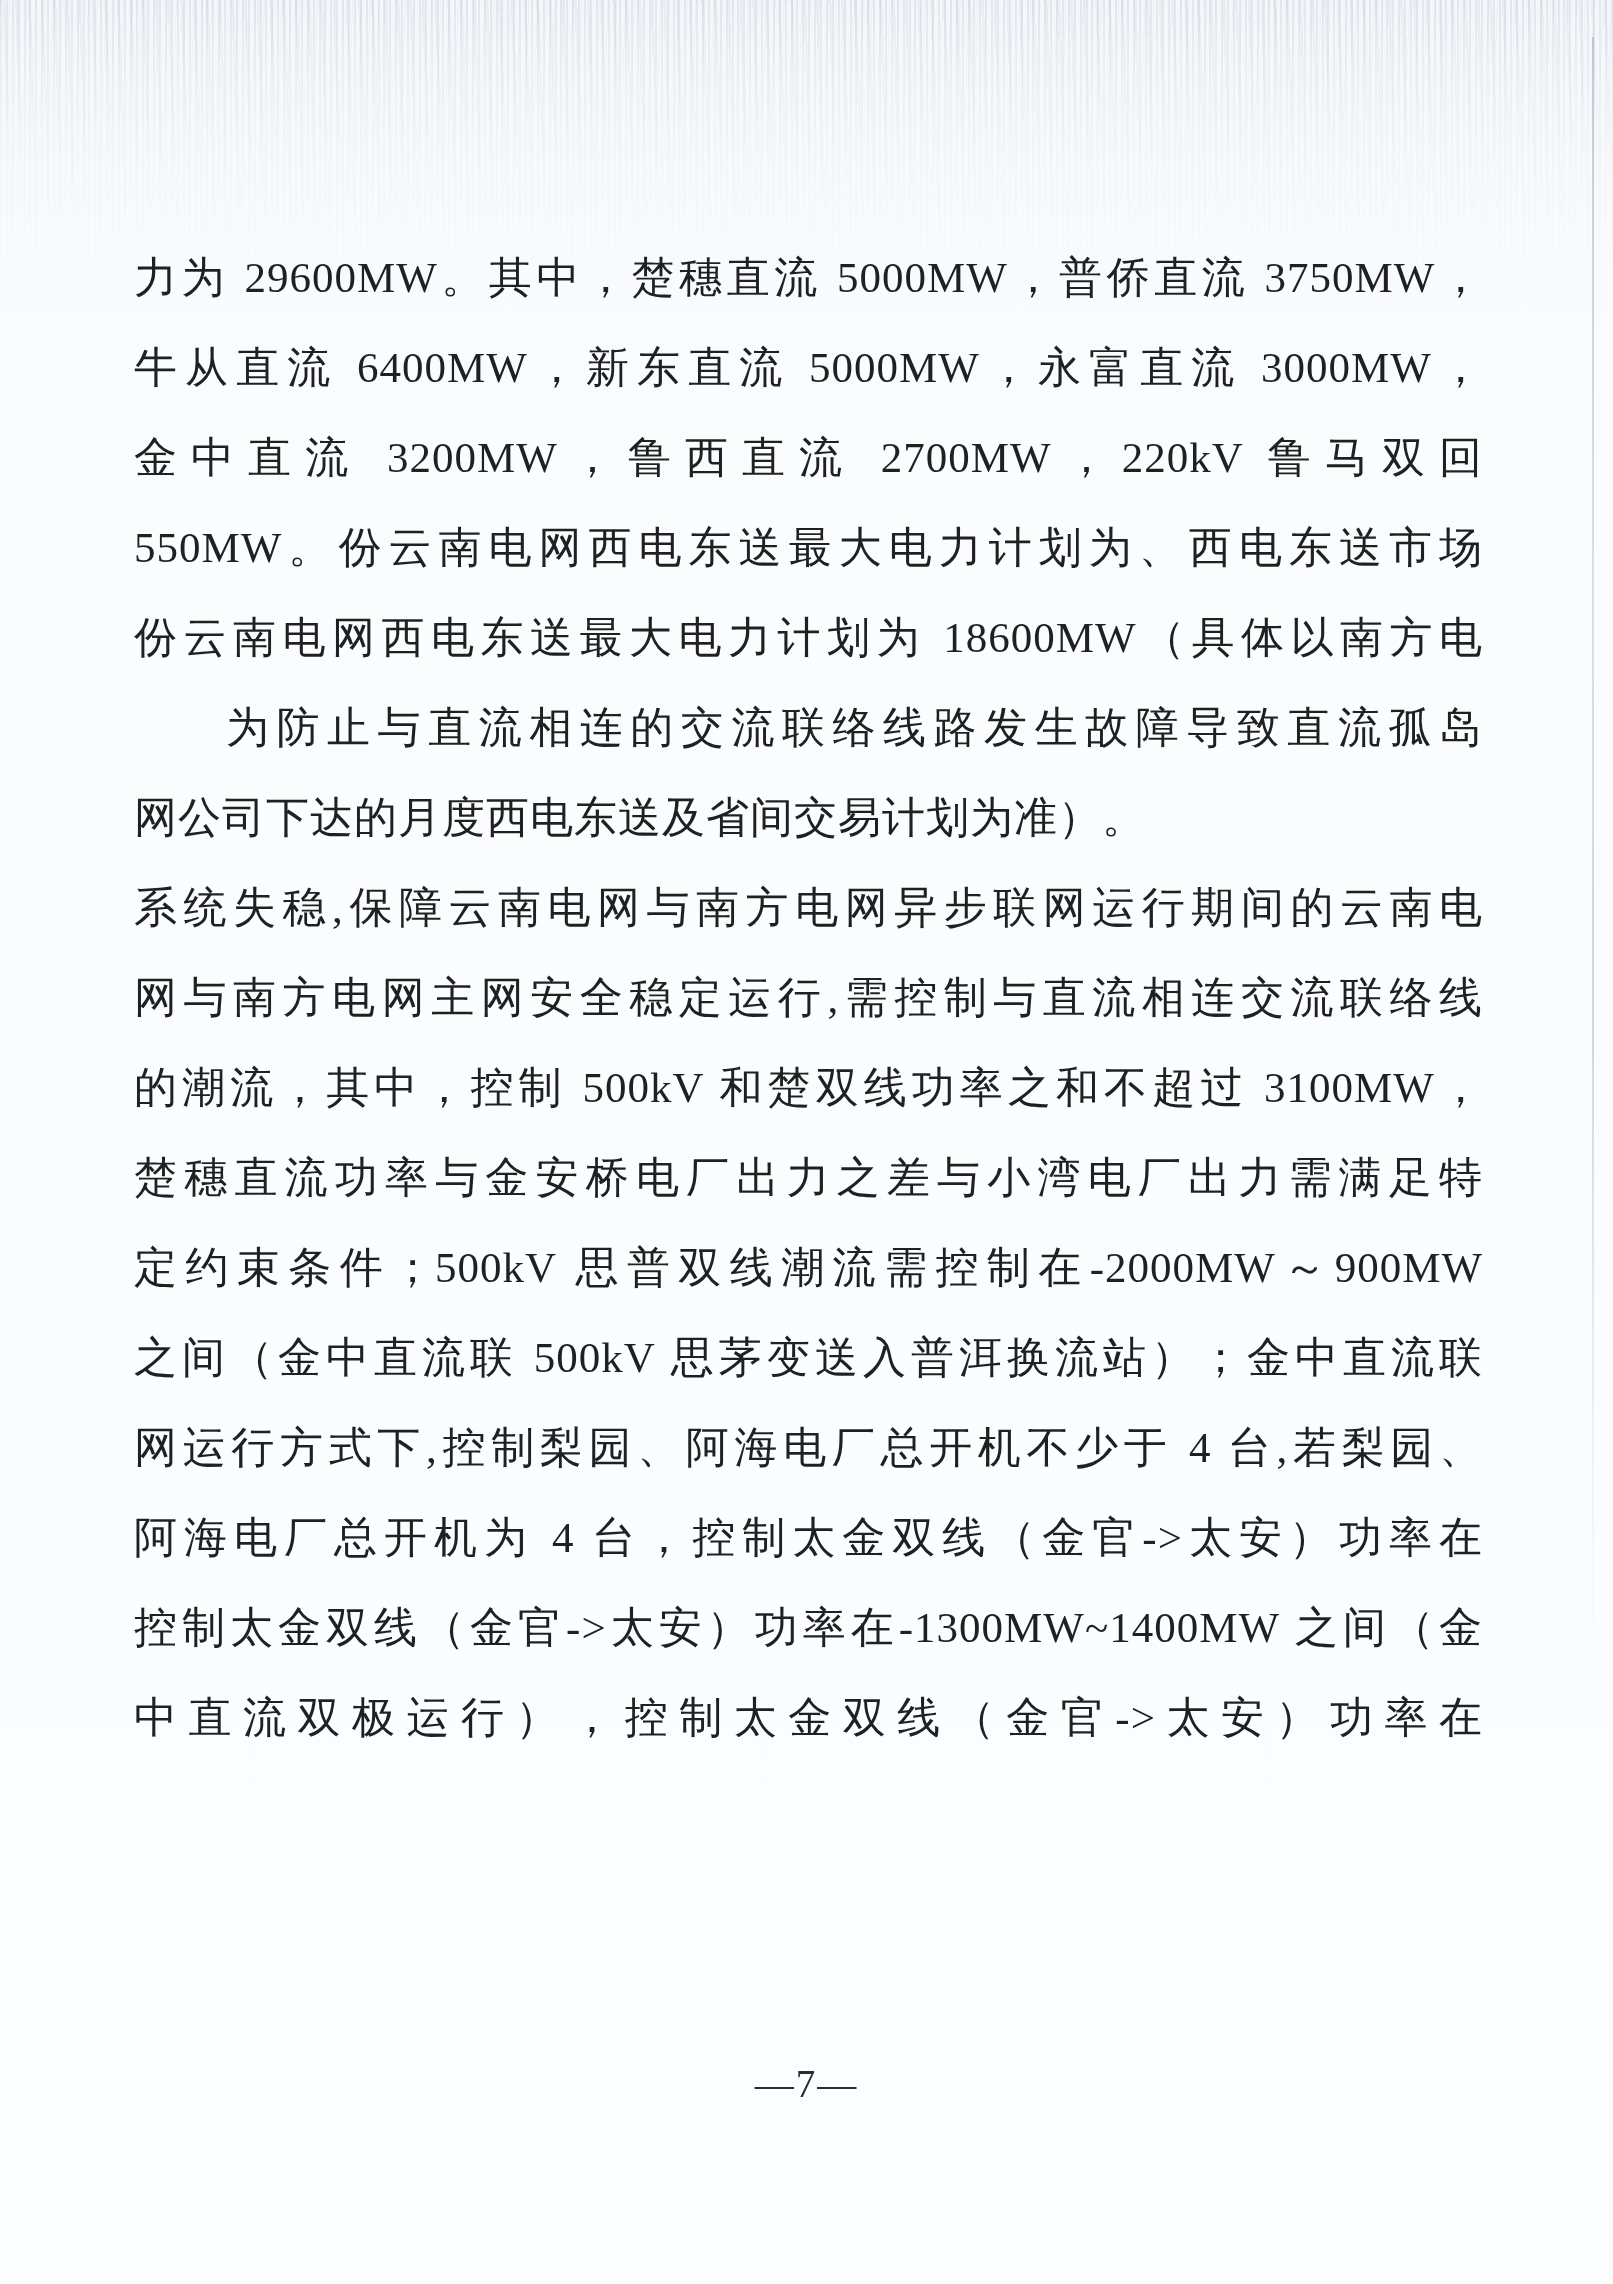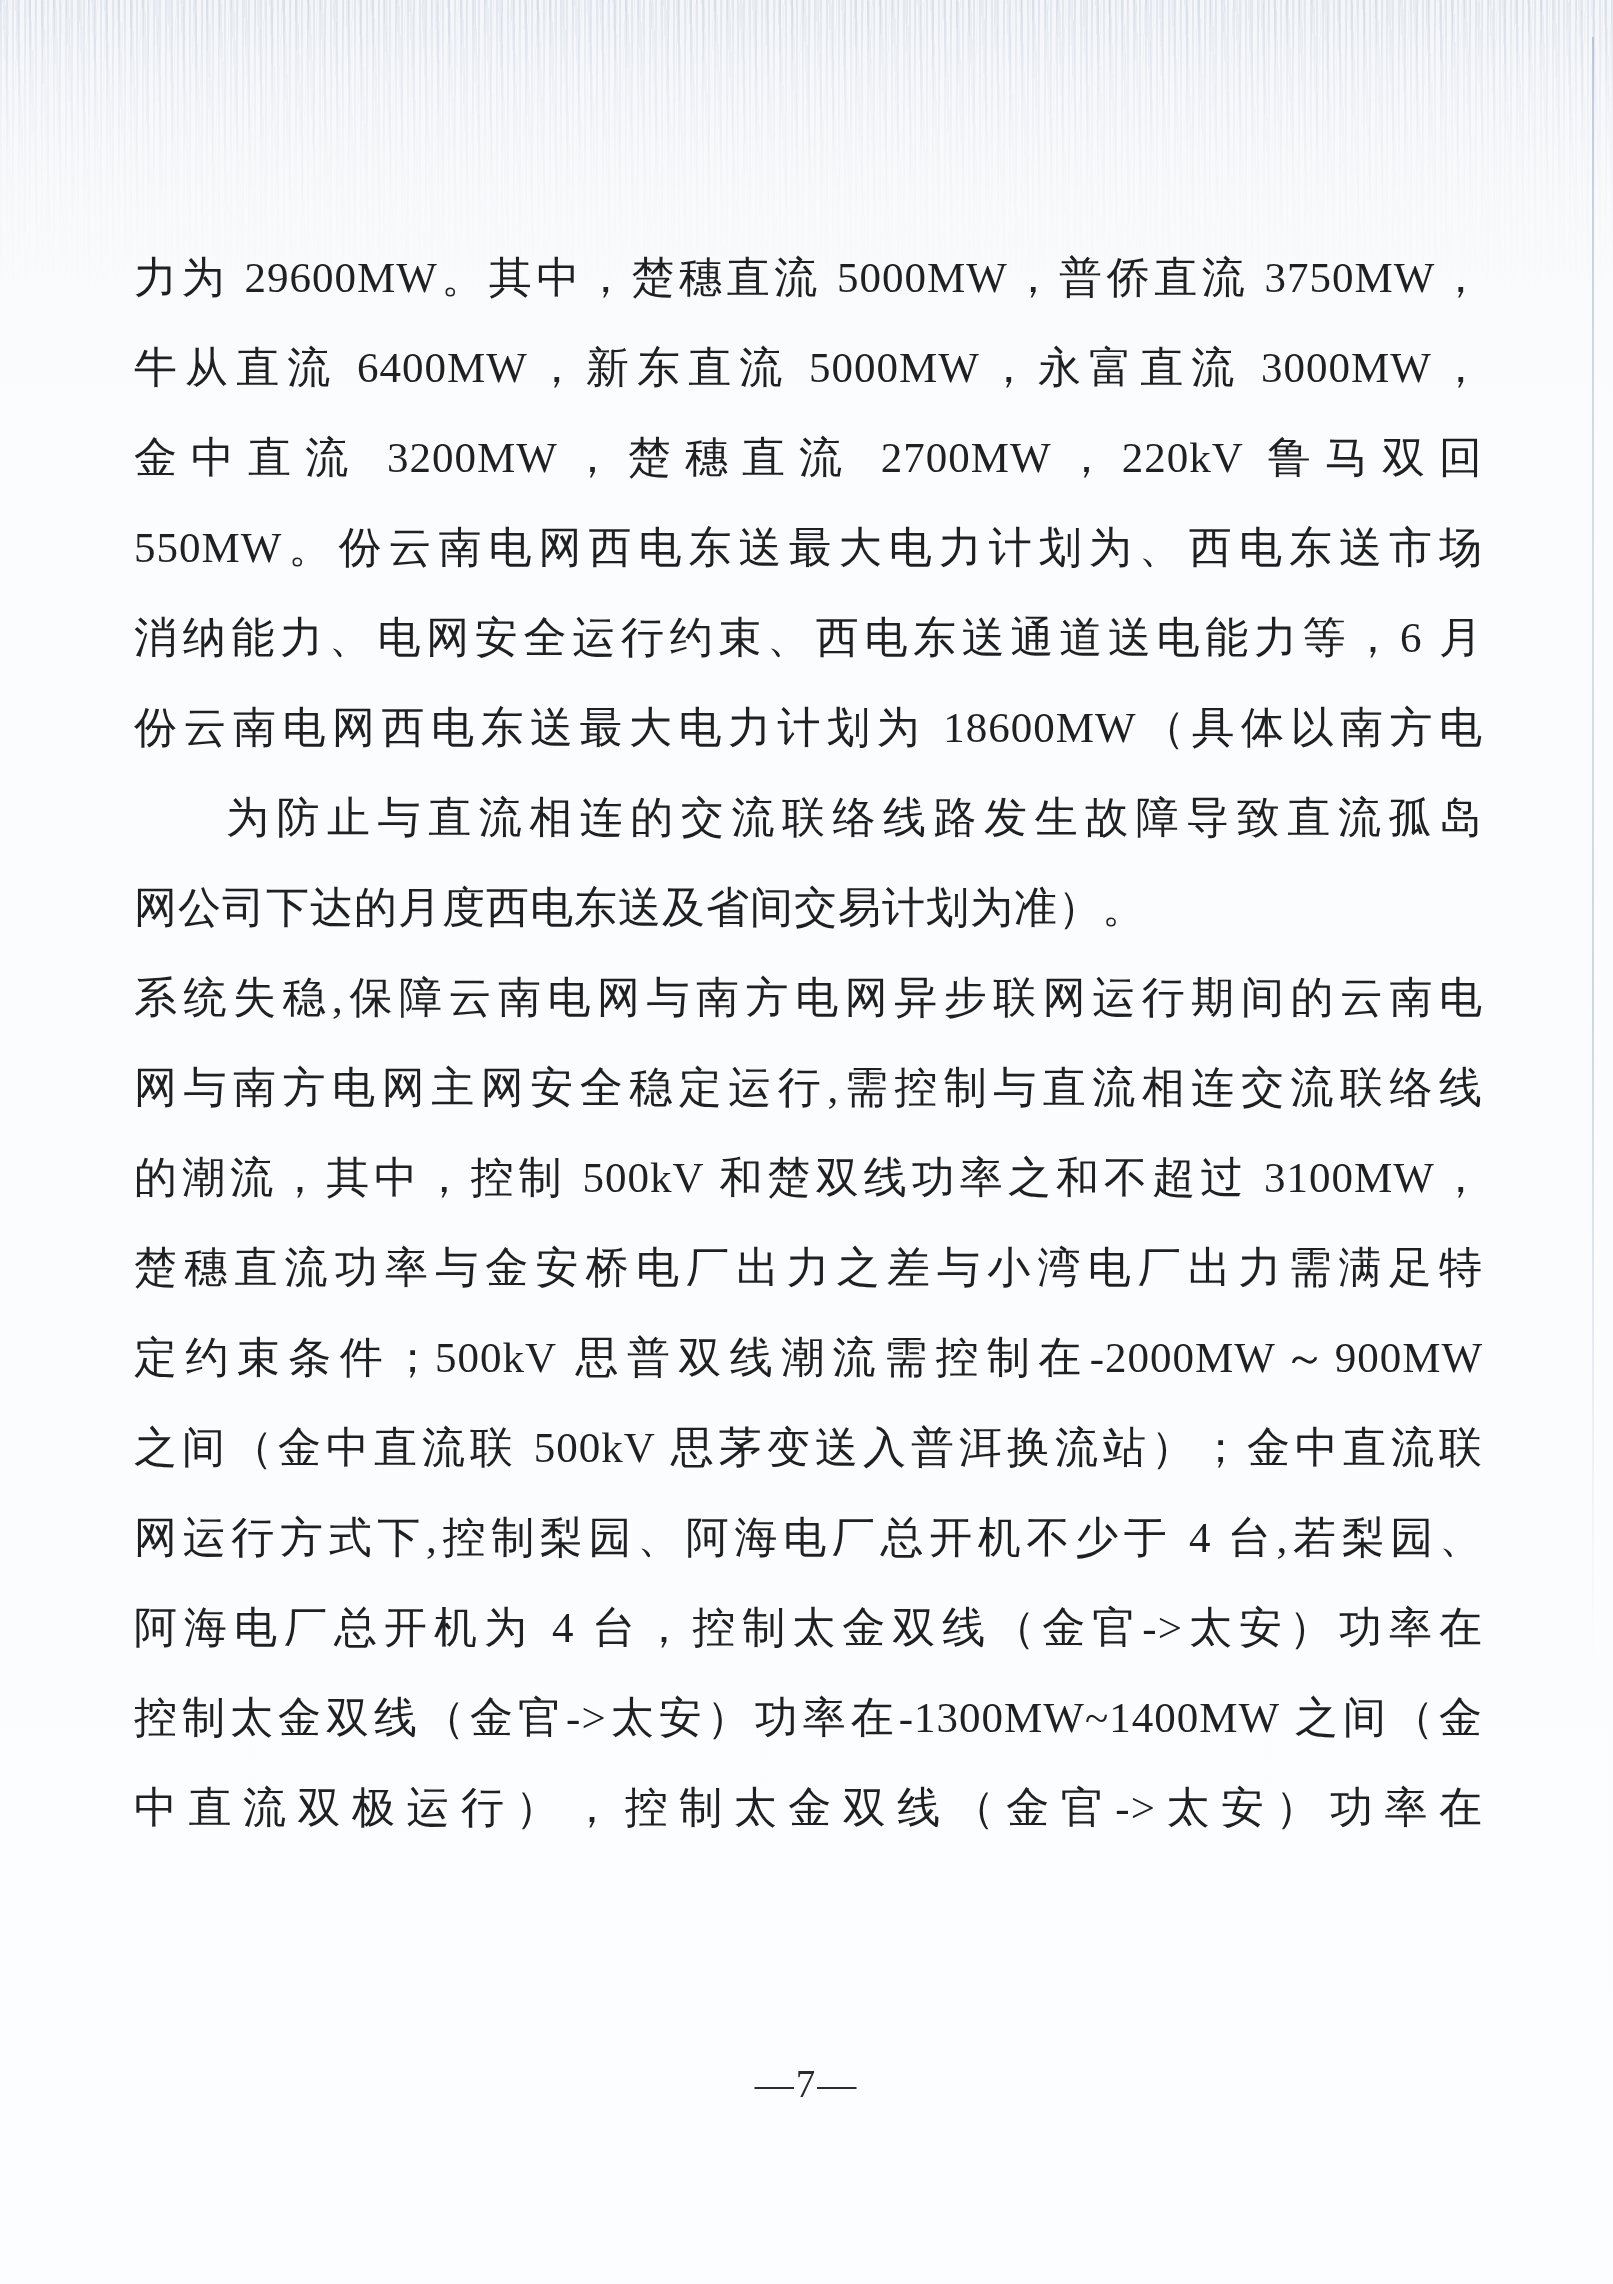--- a/index.html
+++ b/index.html
@@ -83,23 +83,22 @@
 
 <div class="page">
 
   <div class="scan-noise"></div>
   <div class="scan-line-right"></div>
 
   <main class="text-block">
 
     <div class="line">力为 29600MW。其中，楚穗直流 5000MW，普侨直流 3750MW，</div>
     <div class="line">牛从直流 6400MW，新东直流 5000MW，永富直流 3000MW，</div>
-    <div class="line">金中直流 3200MW，楚穗直流 2700MW，220kV 鲁马双回</div>
+    <div class="line">金中直流 3200MW，鲁西直流 2700MW，220kV 鲁马双回</div>
     <div class="line">550MW。份云南电网西电东送最大电力计划为、西电东送市场</div>
-    <div class="line">消纳能力、电网安全运行约束、西电东送通道送电能力等，6 月</div>
     <div class="line">份云南电网西电东送最大电力计划为 18600MW（具体以南方电</div>
     <div class="line paragraph-indent">为防止与直流相连的交流联络线路发生故障导致直流孤岛</div>
 
     <div class="line no-justify">网公司下达的月度西电东送及省间交易计划为准）。</div>
     <div class="line">系统失稳,保障云南电网与南方电网异步联网运行期间的云南电</div>
     <div class="line">网与南方电网主网安全稳定运行,需控制与直流相连交流联络线</div>
     <div class="line">的潮流，其中，控制 500kV 和楚双线功率之和不超过 3100MW，</div>
     <div class="line">楚穗直流功率与金安桥电厂出力之差与小湾电厂出力需满足特</div>
     <div class="line">定约束条件；500kV 思普双线潮流需控制在-2000MW～900MW</div>
     <div class="line">之间（金中直流联 500kV 思茅变送入普洱换流站）；金中直流联</div>

